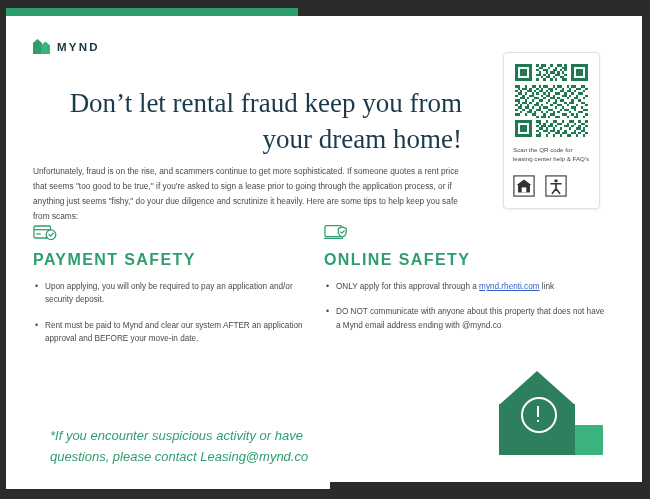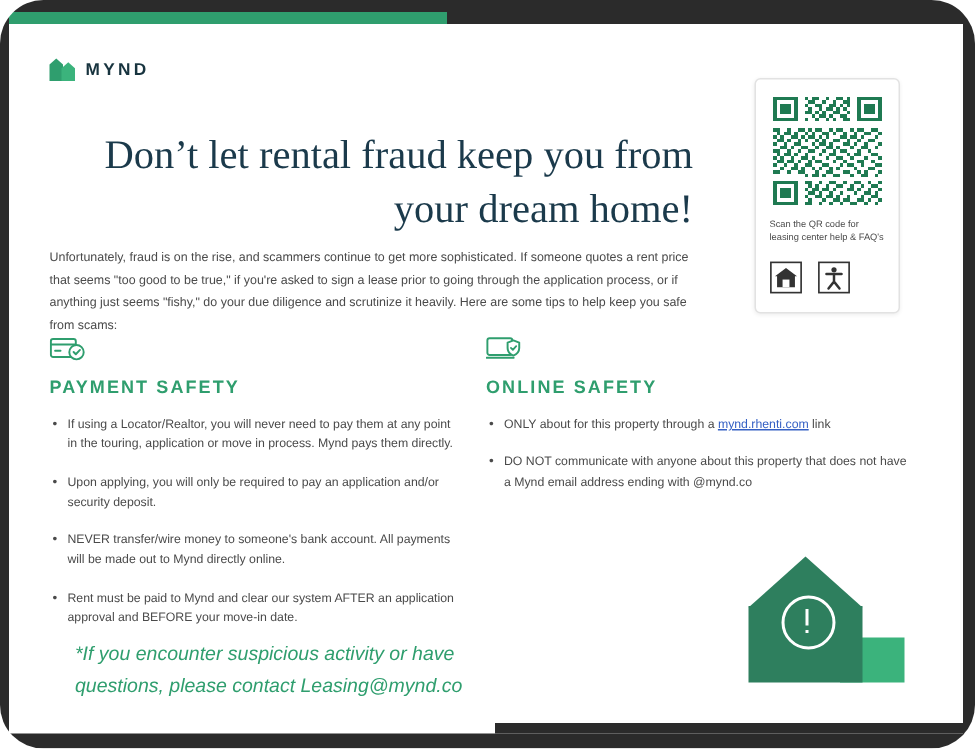--- a/index.html
+++ b/index.html
@@ -12,21 +12,20 @@
     background: #ffffff;
     font-family: "Liberation Sans", sans-serif;
     overflow: hidden;
   }
   .page {
     position: relative;
     width: 650px;
     height: 499px;
     background: #ffffff;
     overflow: hidden;
-    border-radius: 29px;
   }
   
   .frame-top {
     position: absolute;
     left: 0; top: 0;
     width: 650px; height: 8px;
     background: #2b2b2b;
   }
   .frame-bottom {
     position: absolute;
@@ -155,21 +154,21 @@
   .col-right {
     position: absolute;
     left: 318px; top: 206px;
     width: 285px;
   }
   .sec-icon {
     height: 22px;
     margin-bottom: 7px;
   }
   .sec-title {
-    font-size: 12px;
+    font-size: 16px;
     font-weight: bold;
     letter-spacing: 1.4px;
     color: #2f9e6e;
     margin-bottom: 11px;
   }
   ul.tips {
     margin: 0;
     padding: 0;
     list-style: none;
   }
@@ -542,40 +541,38 @@
         <svg width="24" height="20" viewBox="0 0 26 21">
           <rect x="1" y="4" width="18" height="13" rx="1.6" fill="none" stroke="#2f9e6e" stroke-width="1.4"></rect>
           <path d="M1 8 H19" stroke="#2f9e6e" stroke-width="1.4"></path>
           <path d="M4 12.5 H8" stroke="#2f9e6e" stroke-width="1.3" stroke-linecap="round"></path>
           <circle cx="19.5" cy="13.5" r="5.2" fill="#ffffff" stroke="#2f9e6e" stroke-width="1.4"></circle>
           <path d="M17.4 13.4 L19 15 L22 11.9" stroke="#2f9e6e" stroke-width="1.4" fill="none" stroke-linecap="round" stroke-linejoin="round"></path>
         </svg>
       </div>
       <div class="sec-title">PAYMENT SAFETY</div>
       <ul class="tips">
-        <li>If using a Locator/Realtor, you will never need to pay them at any point in the touring, application or move in process. Mynd pays them directly.</li>
         <li>Upon applying, you will only be required to pay an application and/or security deposit.</li>
-        <li>NEVER transfer/wire money to someone's bank account. All payments will be made out to Mynd directly online.</li>
         <li>Rent must be paid to Mynd and clear our system AFTER an application approval and BEFORE your move-in date.</li>
       </ul>
     </div>
 
     <div class="col-right">
       <div class="sec-icon">
         <svg width="24" height="20" viewBox="0 0 26 21">
           <rect x="1" y="3.5" width="18" height="12" rx="1.6" fill="none" stroke="#2f9e6e" stroke-width="1.4"></rect>
           <path d="M0.5 17.5 H20" stroke="#2f9e6e" stroke-width="1.4" stroke-linecap="round"></path>
           <path d="M19.8 5 L24 6.6 V10.5 C24 13.2 22.2 15 19.8 16 C17.4 15 15.6 13.2 15.6 10.5 V6.6 Z" fill="#ffffff" stroke="#2f9e6e" stroke-width="1.4" stroke-linejoin="round"></path>
           <path d="M18 10.4 L19.4 11.8 L21.8 9.2" stroke="#2f9e6e" stroke-width="1.3" fill="none" stroke-linecap="round" stroke-linejoin="round"></path>
         </svg>
       </div>
       <div class="sec-title">ONLINE SAFETY</div>
       <ul class="tips">
         <li>
-          <span>ONLY about for this property through a </span><a class="link" href="#">mynd.rhenti.com</a><span> link</span>
+          <span>ONLY apply for this approval through a </span><a class="link" href="#">mynd.rhenti.com</a><span> link</span>
         </li>
         <li>
           <span>DO NOT communicate with anyone about this property that does not have a Mynd email address ending with @mynd.co</span>
         </li>
       </ul>
     </div>
 
     <div class="footnote">*If you encounter suspicious activity or have questions, please contact Leasing@mynd.co</div>
 
     <div class="house">

